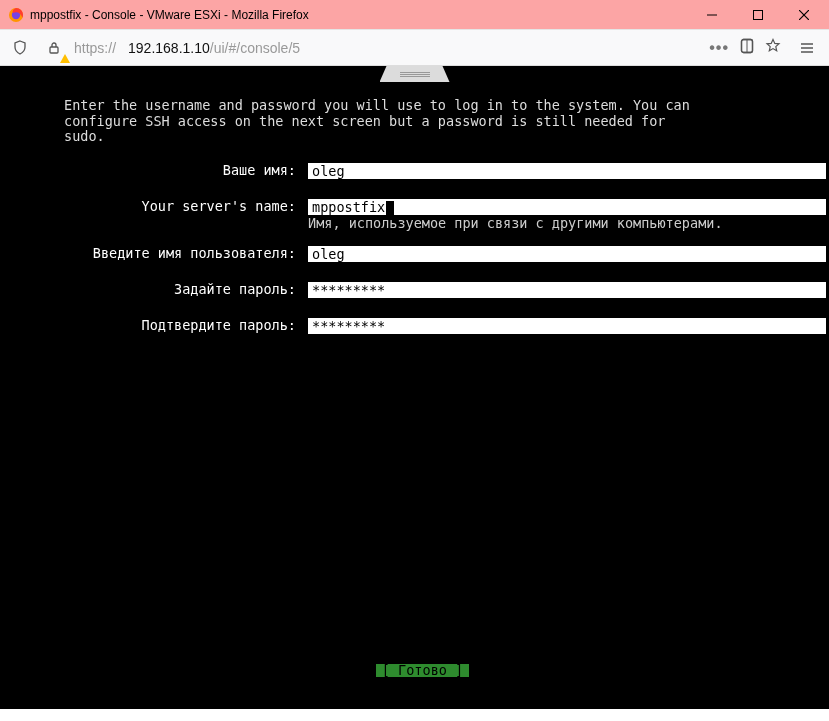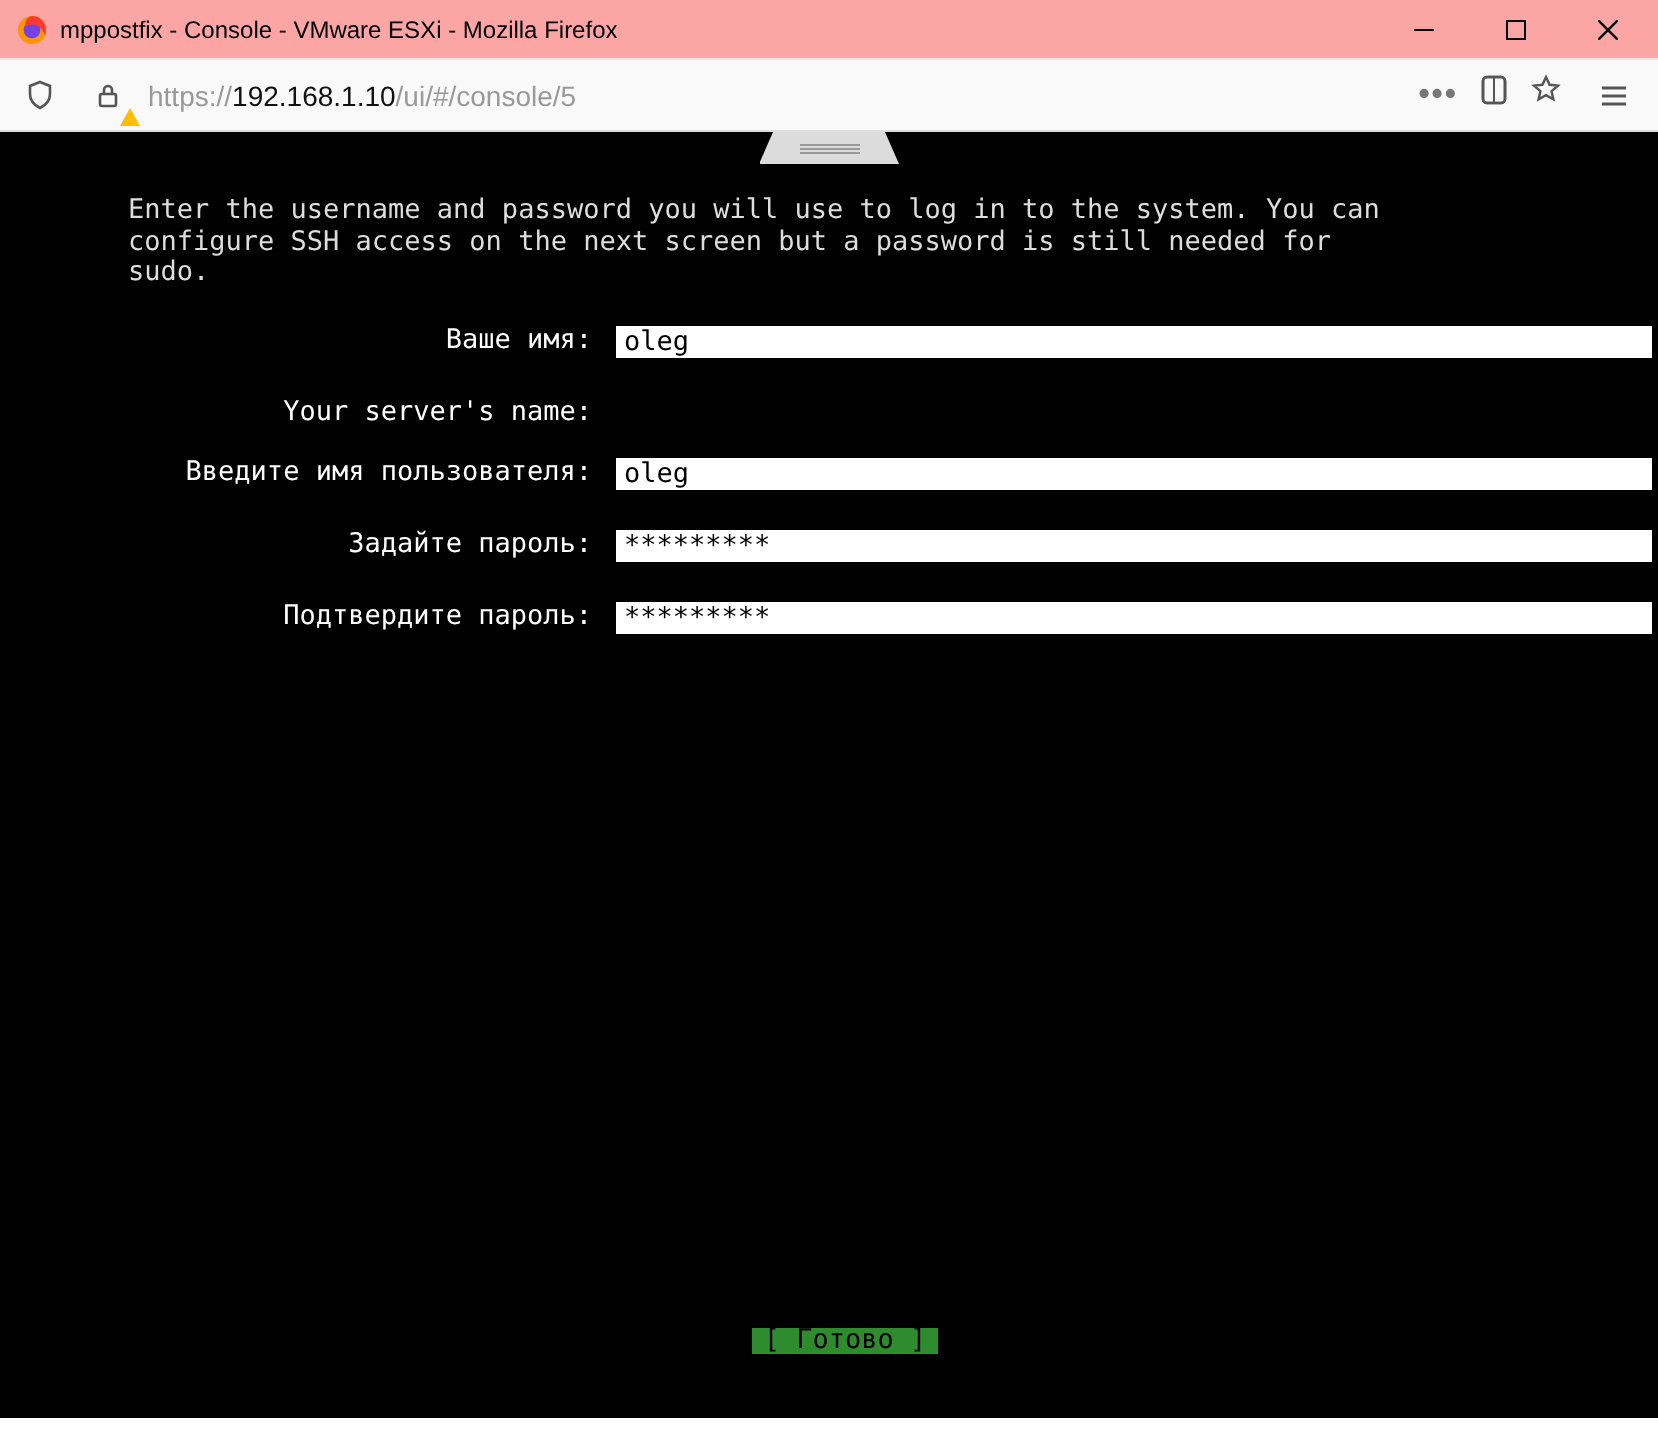--- a/index.html
+++ b/index.html
@@ -46,21 +46,21 @@
     display: flex; align-items: center; justify-content: center;
     color: #5a5a5a;
   }
   .urlbar .addr {
     flex: 1;
     font-size: 14px;
     color: #999;
     white-space: nowrap;
     overflow: hidden;
   }
-  .urlbar .addr .ip { color: #111; }
+  .urlbar .addr .ip { color: #111; margin-left: 12px; }
   .urlbar .tail-icons { display: flex; gap: 10px; align-items: center; color: #5a5a5a; }
   .urlbar .tail-icons .dots { letter-spacing: 1px; font-weight: bold; color: #777; }
   .urlbar .menu {
     width: 32px; height: 28px;
     display: flex; align-items: center; justify-content: center;
     color: #5a5a5a; margin-left: 4px;
   }
   
   .console-wrap {
     background: #000;
@@ -255,20 +255,24 @@
 
     <div class="form">
 
       <div class="row">
         <div class="lbl">Ваше имя:</div>
         <div class="fld"><span>oleg</span></div>
       </div>
 
       <div class="row tight">
         <div class="lbl">Your server's name:</div>
+        <div>
+          <div class="fld"><span>mppostfix</span><span class="caret"></span></div>
+          <div class="hint">Имя, используемое при связи с другими компьютерами.</div>
+        </div>
       </div>
 
       <div class="row" style="margin-top:16px">
         <div class="lbl">Введите имя пользователя:</div>
         <div class="fld"><span>oleg</span></div>
       </div>
 
       <div class="row">
         <div class="lbl">Задайте пароль:</div>
         <div class="fld"><span>*********</span></div>

